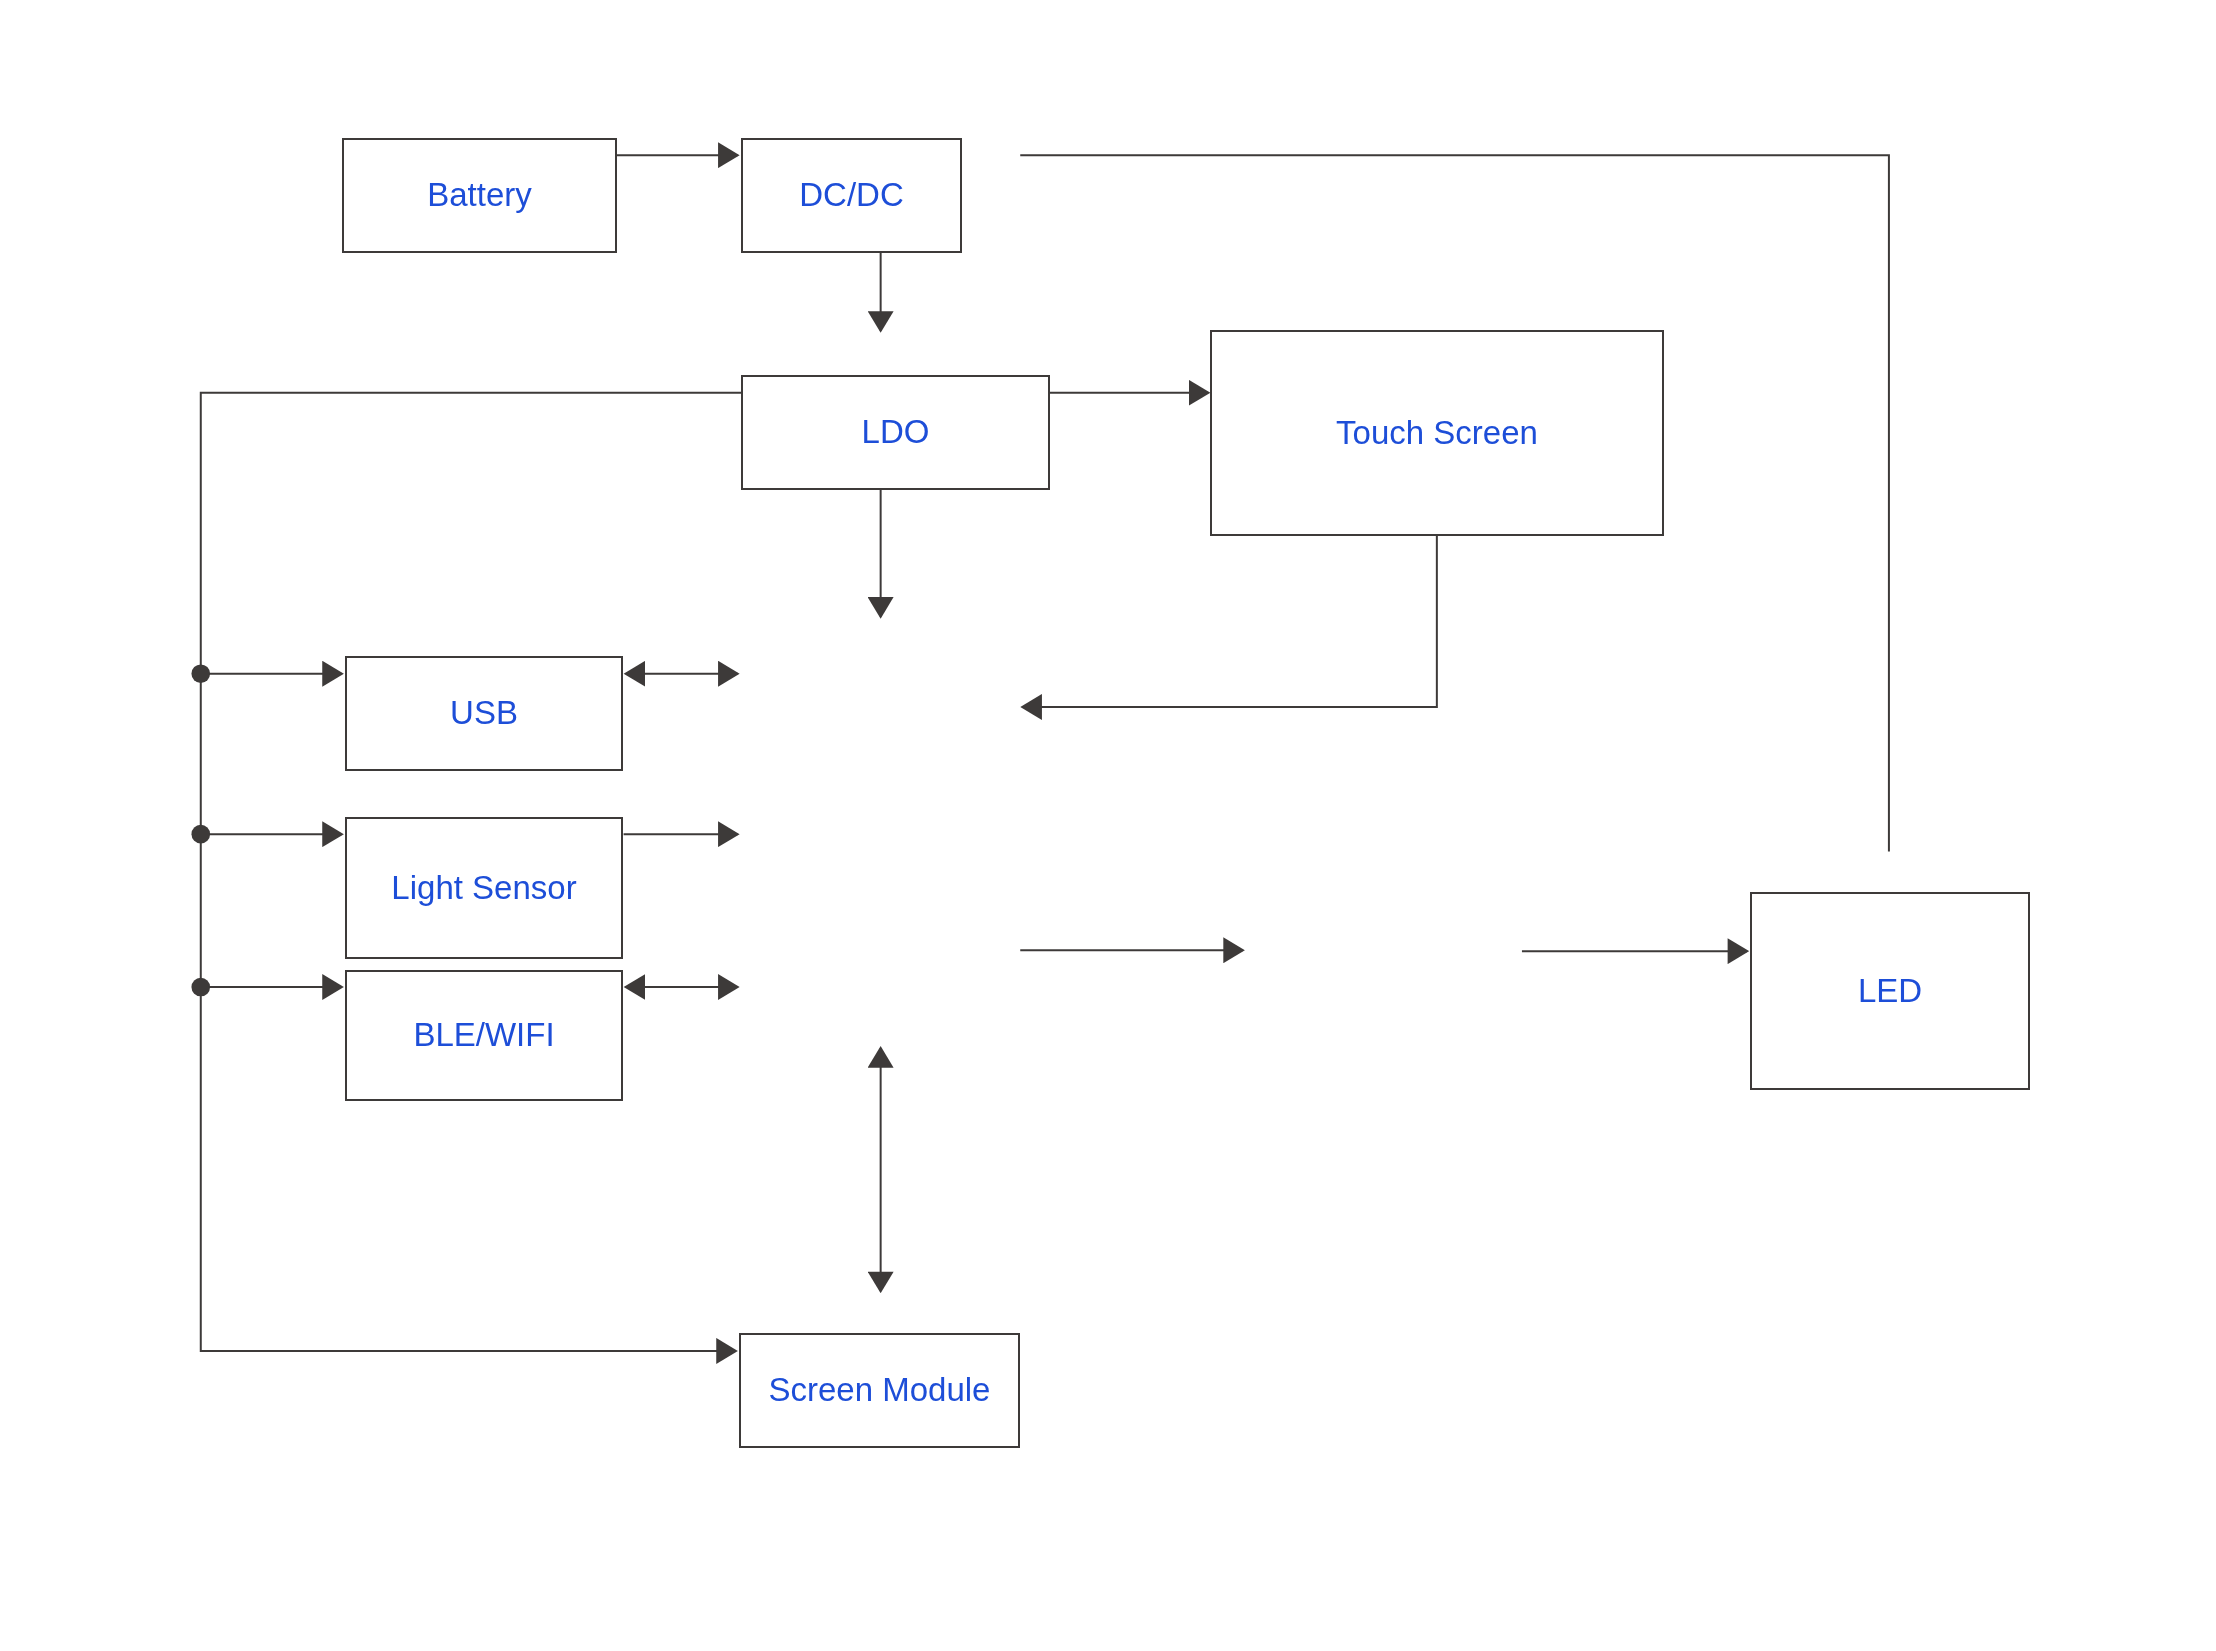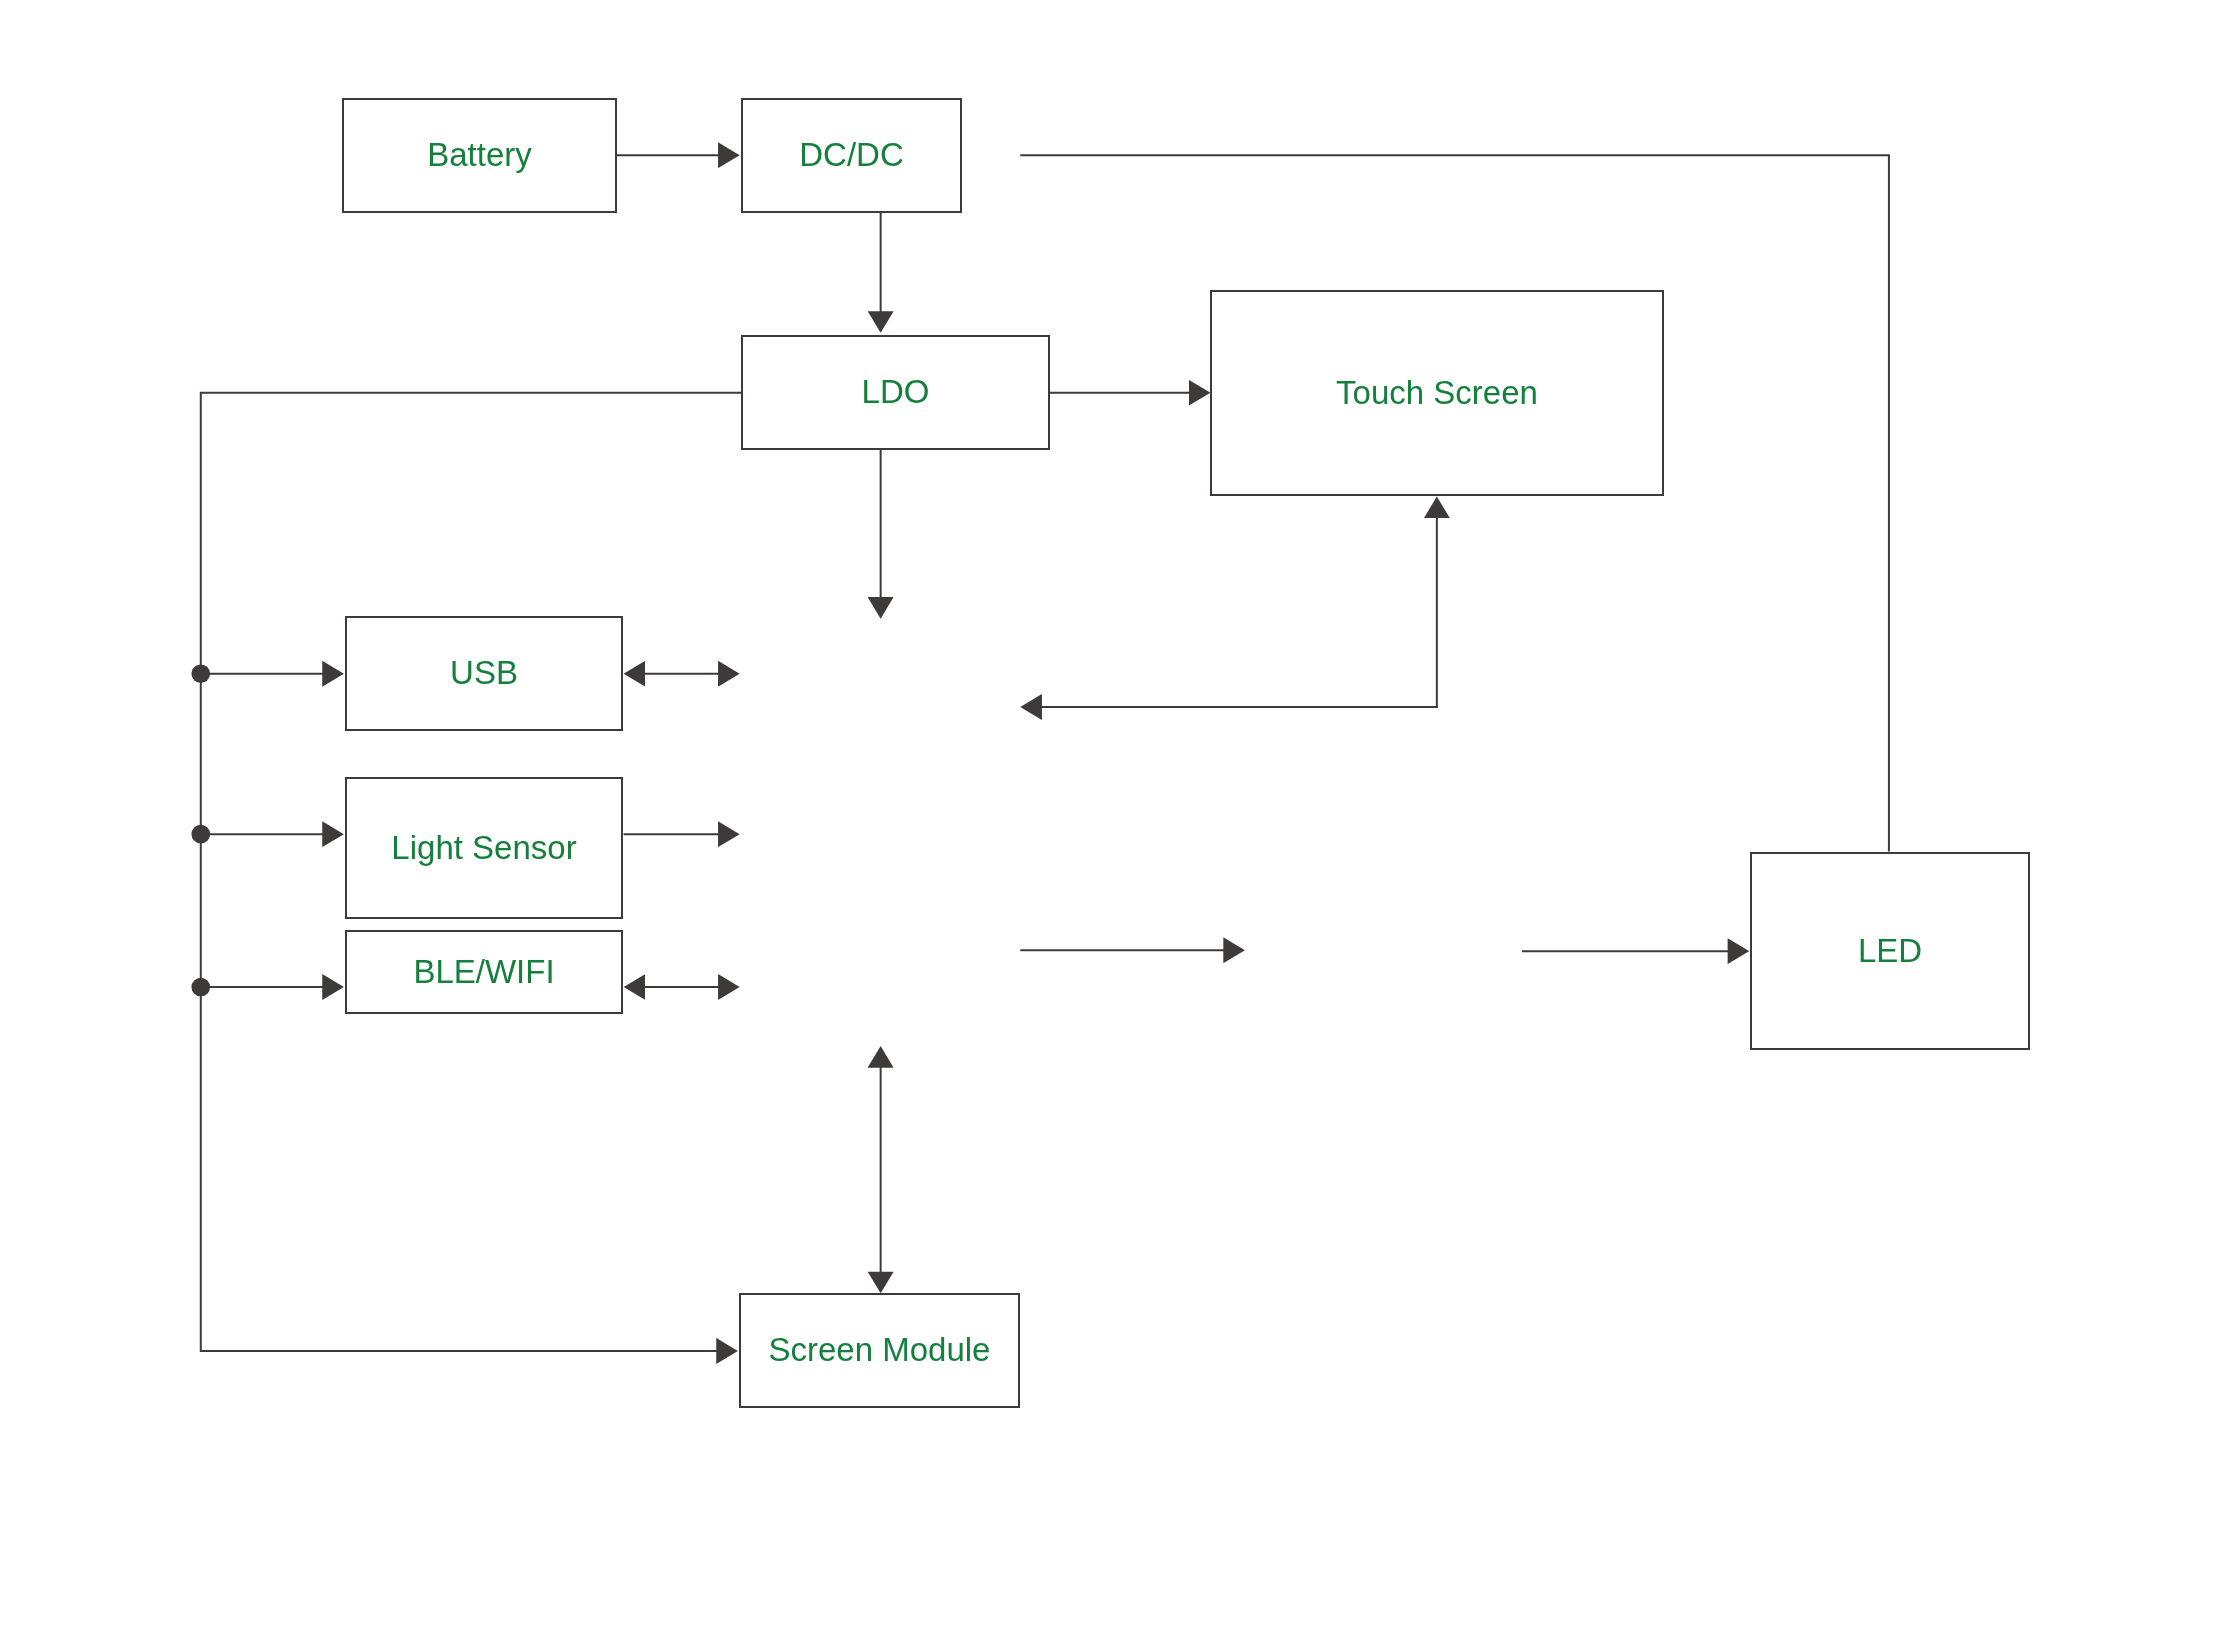--- a/index.html
+++ b/index.html
@@ -25,24 +25,25 @@
   }
   .node {
     position: absolute;
     box-sizing: border-box;
     background: #ffffff;
     border: 2.7px solid #3d3a39;
     display: flex;
     align-items: center;
     justify-content: center;
     text-align: center;
-    color: #15803d;
+    color: #1d4ed8;
     font-size: 33px;
     line-height: 1.3;
     font-weight: 400;
+    margin-top: 40px;
   }
   .node .lbl {
     display: block;
     padding: 0 17.7px;
   }
   .edge {
     stroke: #3d3a39;
     stroke-width: 4.5;
     fill: none;
   }
@@ -117,21 +118,21 @@
   </div>
 
   <div class="node" style="left:345px; top:616px; width:278px; height:115px;">
     <span class="lbl">USB</span>
   </div>
 
   <div class="node" style="left:345px; top:777px; width:278px; height:142px;">
     <span class="lbl">Light Sensor</span>
   </div>
 
-  <div class="node" style="left:345px; top:930px; width:278px; height:84px;align-items:center;">
+  <div class="node" style="left:345px; top:930px; width:278px; height:131px;align-items:center;">
     <span class="lbl">BLE/WIFI</span>
   </div>
 
 
 
   <div class="node" style="left:1750px; top:852px; width:280px; height:198px;">
     <span class="lbl">LED</span>
   </div>
 
   <div class="node" style="left:739px; top:1293px; width:281px; height:115px;">

